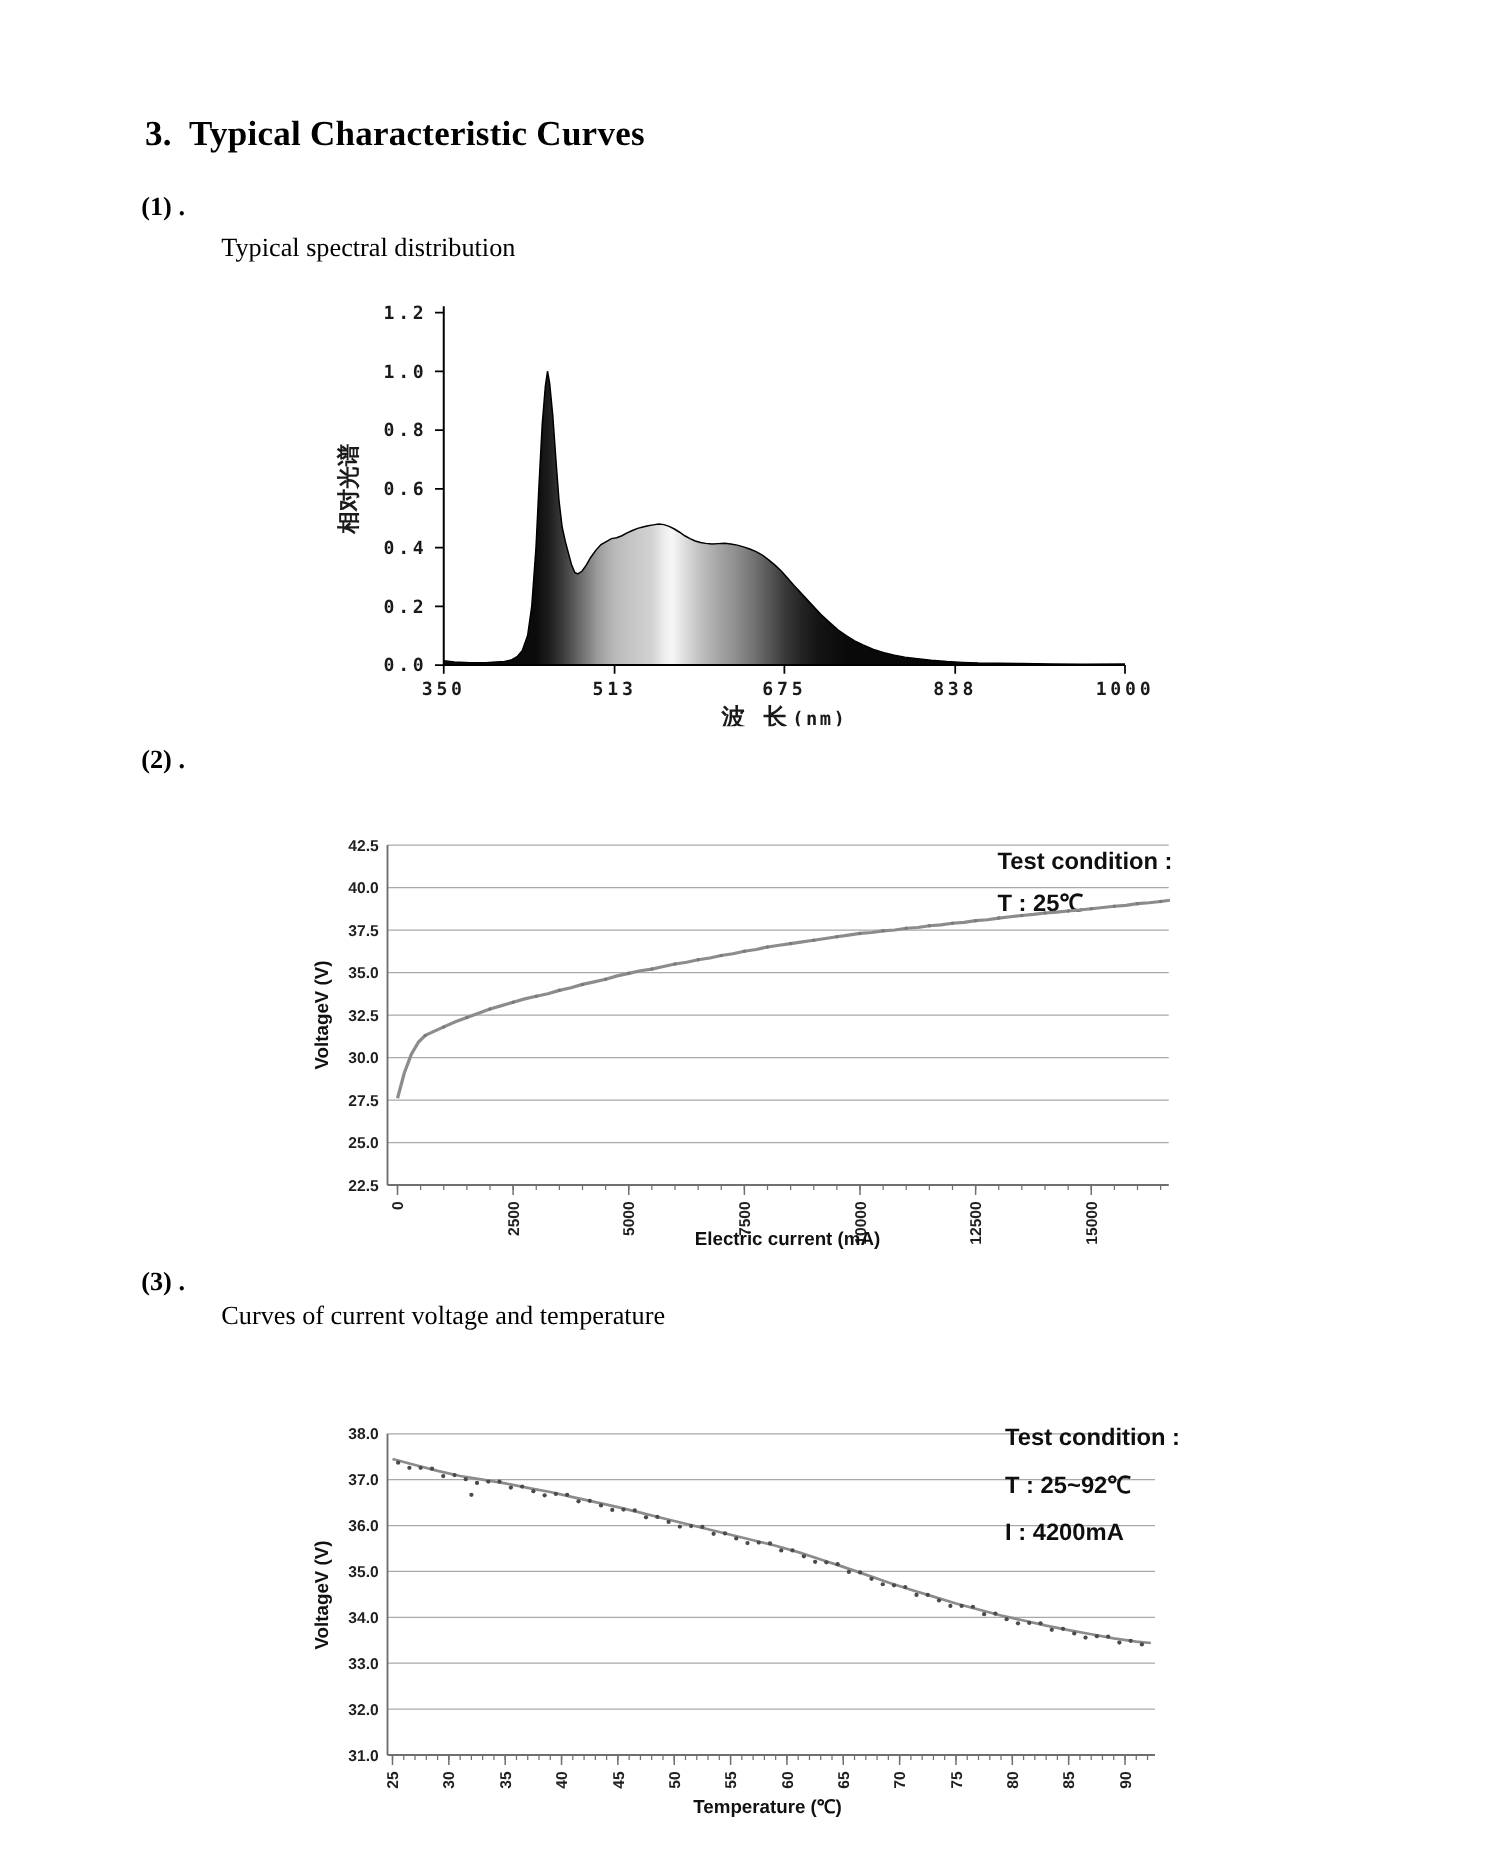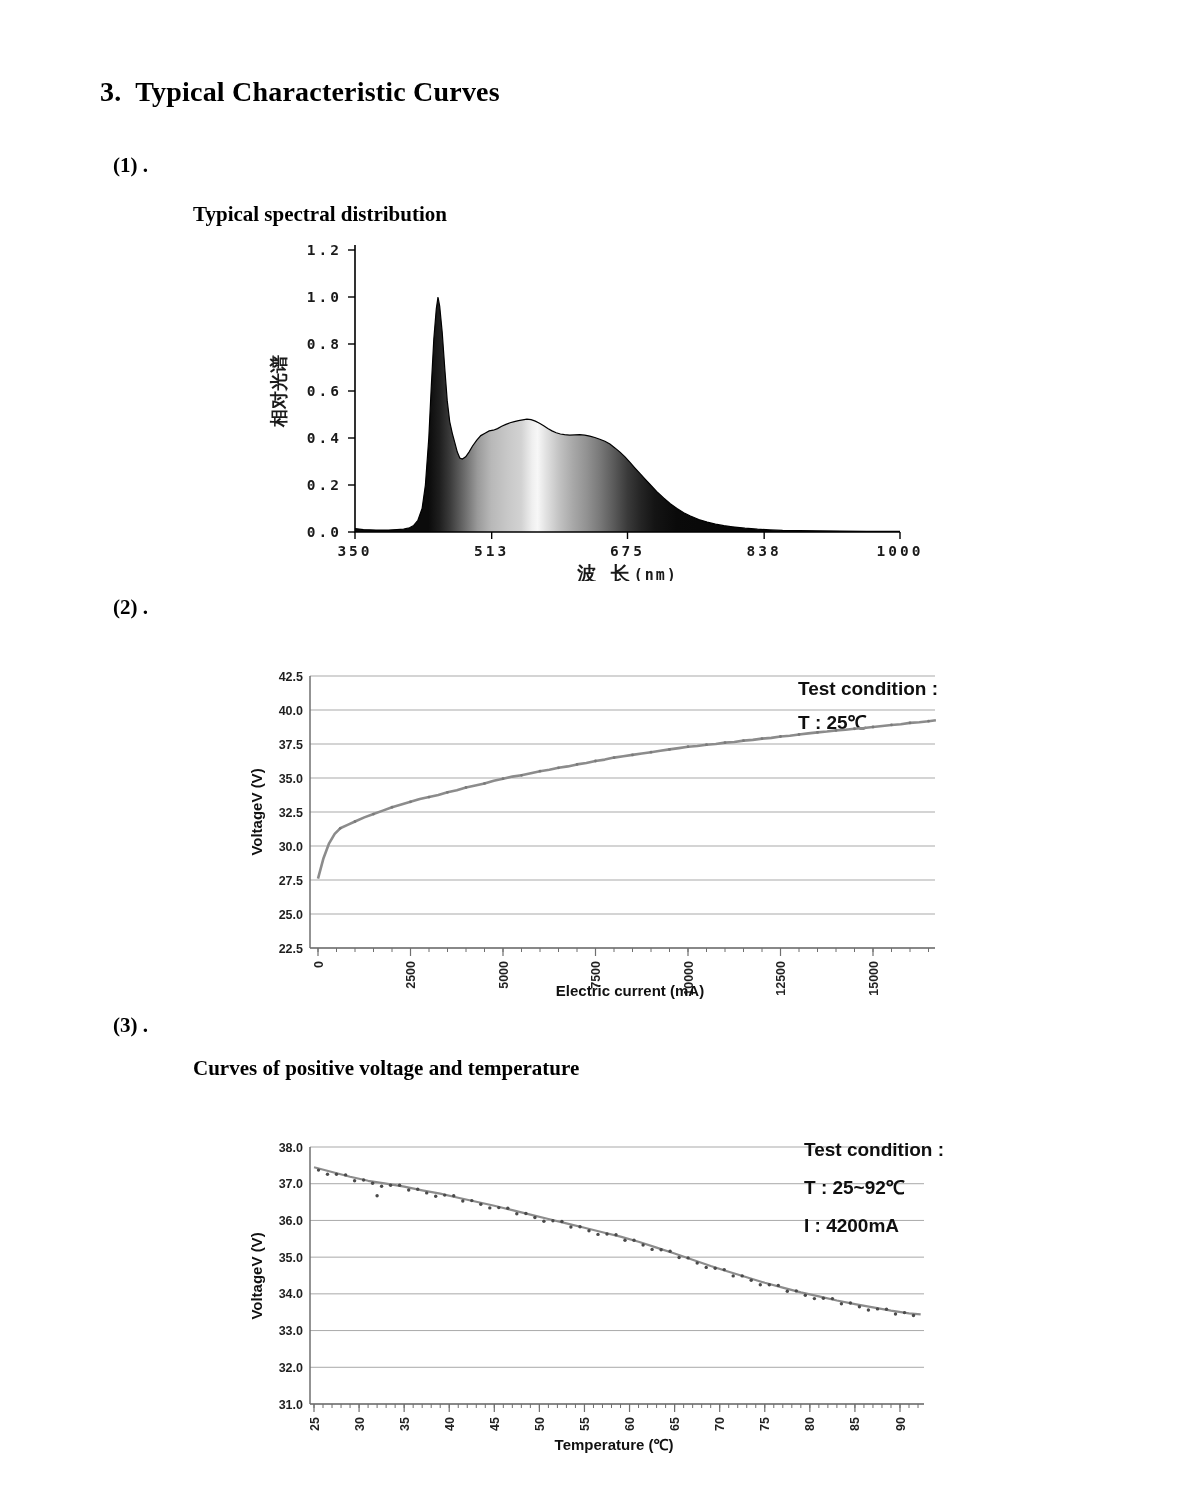--- a/index.html
+++ b/index.html
@@ -1,21 +1,21 @@
 <!DOCTYPE html>
 <html><head>
 <meta charset="utf-8">
 <style>
   html,body{margin:0;padding:0;background:#fff;}
   .page{position:relative;width:1197px;height:1500px;background:#ffffff;overflow:hidden;
         font-family:"Liberation Serif",serif;color:#000;}
-  .page-title{position:absolute;left:100px;top:76px;margin:0;font-size:28px;font-weight:bold;
+  .page-title{position:absolute;left:100px;top:76px;margin:16px;font-size:28px;font-weight:bold;
         white-space:pre;letter-spacing:.2px;}
   .sec-index{position:absolute;left:113px;font-size:21px;font-weight:bold;white-space:pre;}
-  .sec-heading{position:absolute;left:177px;margin:16px;font-size:21px;font-weight:bold;text-align:center;}
+  .sec-heading{position:absolute;left:177px;margin:0;font-size:21px;font-weight:normal;text-align:center;}
   .idx1{top:153px}.h21{top:186px}
   .idx2{top:595px}.h22{top:627px}
   .idx3{top:1013px}.h23{top:1040px}
   .fig{position:absolute;margin:0;padding:0;}
   .fig1{left:260px;top:236px}
   .fig2{left:248px;top:662px}
   .fig3{left:248px;top:1128px}
   svg{display:block}
   svg text{user-select:none}
   .mono{font:600 14.5px "DejaVu Sans Mono",monospace;letter-spacing:3px;fill:#1a1a1a;}
@@ -200,21 +200,21 @@
         <circle cx="588" cy="68.39999999999998" r="1.4" fill="#7a7a7a"></circle>
         <circle cx="606.5" cy="66.76800000000006" r="1.4" fill="#7a7a7a"></circle>
         <circle cx="625" cy="65" r="1.4" fill="#7a7a7a"></circle>
         <circle cx="643.5" cy="62.96000000000001" r="1.4" fill="#7a7a7a"></circle>
         <circle cx="662" cy="60.920000000000016" r="1.4" fill="#7a7a7a"></circle>
         <circle cx="680.5" cy="59.152000000000015" r="1.4" fill="#7a7a7a"></circle>
       </svg>
   </figure>
 
   <div class="sec-index idx3">(3) .</div>
-  <h2 class="sec-heading h23">Curves of positive voltage and temperature</h2>
+  <h2 class="sec-heading h23">Curves of current voltage and temperature</h2>
   <figure class="fig fig3">
     <svg id="chart3" width="715" height="335" viewBox="0 0 715 335">
         <line x1="62" y1="276" x2="676" y2="276" stroke="#a9a9a9" stroke-width="1"></line>
         <line x1="62" y1="239.28571428571428" x2="676" y2="239.28571428571428" stroke="#a9a9a9" stroke-width="1"></line>
         <line x1="62" y1="202.57142857142856" x2="676" y2="202.57142857142856" stroke="#a9a9a9" stroke-width="1"></line>
         <line x1="62" y1="165.85714285714286" x2="676" y2="165.85714285714286" stroke="#a9a9a9" stroke-width="1"></line>
         <line x1="62" y1="129.14285714285714" x2="676" y2="129.14285714285714" stroke="#a9a9a9" stroke-width="1"></line>
         <line x1="62" y1="92.42857142857142" x2="676" y2="92.42857142857142" stroke="#a9a9a9" stroke-width="1"></line>
         <line x1="62" y1="55.71428571428572" x2="676" y2="55.71428571428572" stroke="#a9a9a9" stroke-width="1"></line>
         <line x1="62" y1="19" x2="676" y2="19" stroke="#a9a9a9" stroke-width="1"></line>

